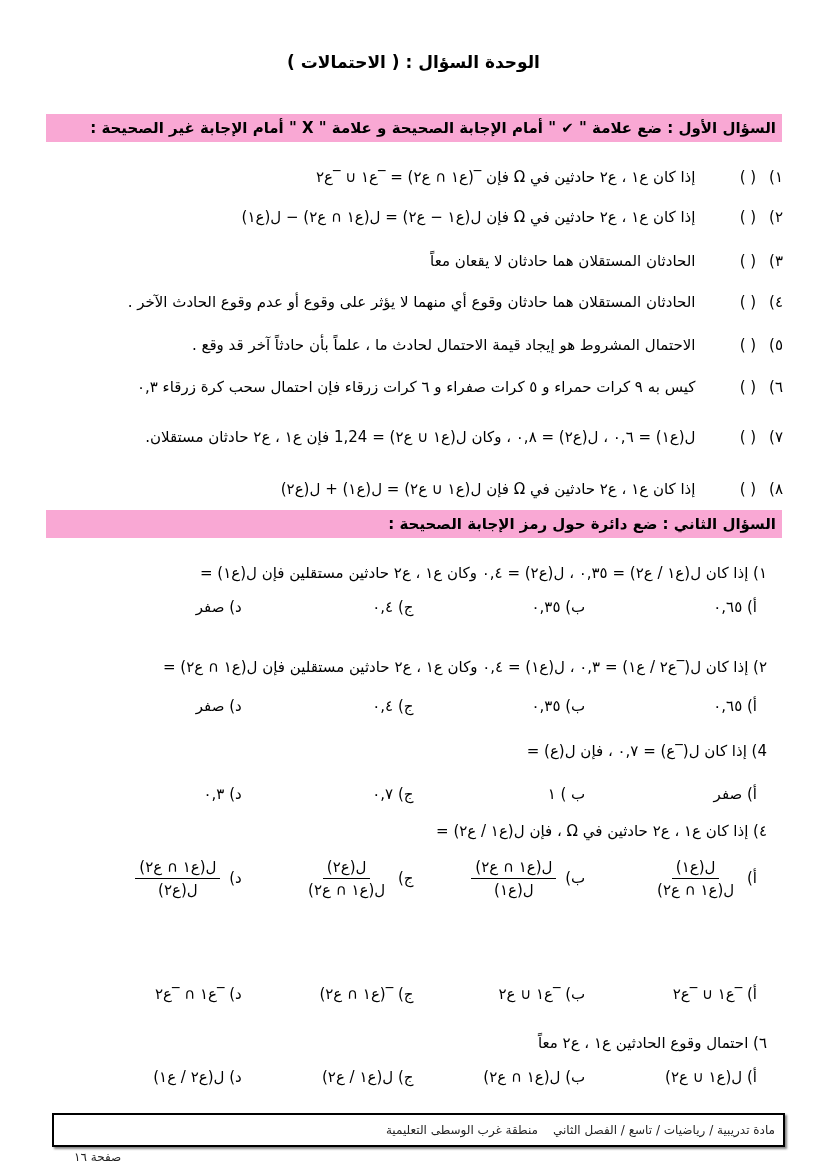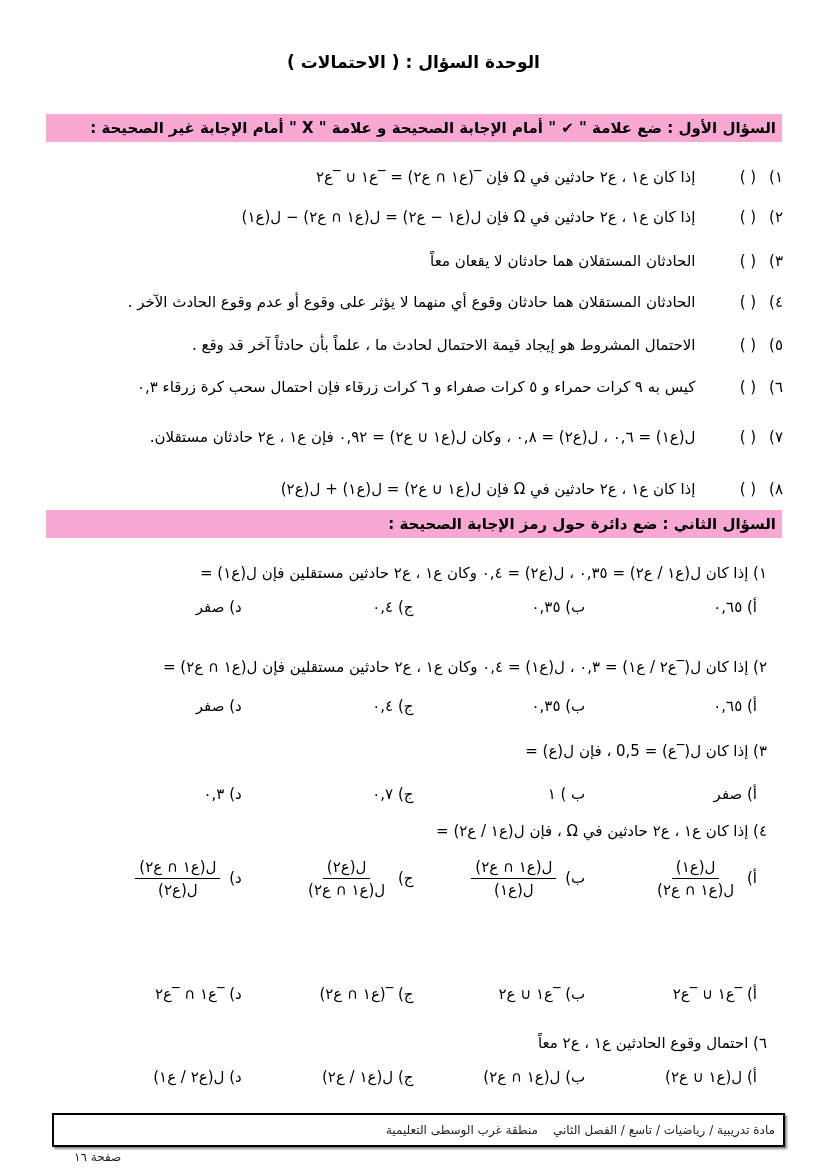--- a/index.html
+++ b/index.html
@@ -86,21 +86,21 @@
     <span>الاحتمال المشروط هو إيجاد قيمة الاحتمال لحادث ما ، علماً بأن حادثاً آخر قد وقع .</span>
   </div>
   <div class="q1-item" style="top:374px">
     <span class="num">٦)</span>
     <span class="paren">(        )</span>
     <span>كيس به ٩ كرات حمراء و ٥ كرات صفراء و ٦ كرات زرقاء فإن احتمال سحب كرة زرقاء ٠,٣</span>
   </div>
   <div class="q1-item" style="top:424px">
     <span class="num">٧)</span>
     <span class="paren">(        )</span>
-    <span>ل(ع١) = ٠,٦ ، ل(ع٢) = ٠,٨  ،  وكان ل(ع١ ∪ ع٢) = ٠,٩٢ فإن ع١ ، ع٢ حادثان مستقلان.</span>
+    <span>ل(ع١) = ٠,٦ ، ل(ع٢) = ٠,٨  ،  وكان ل(ع١ ∪ ع٢) = 1,24 فإن ع١ ، ع٢ حادثان مستقلان.</span>
   </div>
   <div class="q1-item" style="top:476px">
     <span class="num">٨)</span>
     <span class="paren">(        )</span>
     <span>إذا كان ع١ ، ع٢ حادثين في  Ω  فإن ل(ع١ ∪ ع٢) = ل(ع١) + ل(ع٢)</span>
   </div>
 
   <div class="band band2">السؤال الثاني : ضع دائرة حول رمز الإجابة الصحيحة :</div>
 
   <div class="q2-stem" style="top:560px">١) إذا كان ل(ع١ / ع٢) = ٠,٣٥ ، ل(ع٢) = ٠,٤  وكان  ع١ ، ع٢ حادثين مستقلين فإن ل(ع١) =</div>
@@ -112,21 +112,21 @@
   </div>
 
   <div class="q2-stem" style="top:654px">٢) إذا كان ل(‾ع٢ / ع١) = ٠,٣ ، ل(ع١) = ٠,٤  وكان  ع١ ، ع٢ حادثين مستقلين فإن ل(ع١ ∩ ع٢) =</div>
   <div class="opts" style="top:697px">
     <span class="opt">أ) ٠,٦٥</span>
     <span class="opt">ب) ٠,٣٥</span>
     <span class="opt">ج) ٠,٤</span>
     <span class="opt">د) صفر</span>
   </div>
 
-  <div class="q2-stem" style="top:738px">٣) إذا كان ل(‾ع) = 0,5 ،  فإن ل(ع) =</div>
+  <div class="q2-stem" style="top:738px">4) إذا كان ل(‾ع) = ٠,٧ ،  فإن ل(ع) =</div>
   <div class="opts" style="top:785px">
     <span class="opt">أ) صفر</span>
     <span class="opt">ب ) ١</span>
     <span class="opt">ج) ٠,٧</span>
     <span class="opt">د) ٠,٣</span>
   </div>
 
   <div class="q2-stem" style="top:818px">٤) إذا كان ع١ ، ع٢ حادثين في  Ω  ، فإن ل(ع١ / ع٢) =</div>
   <div class="opts" style="top:858px">
     <span class="opt">

